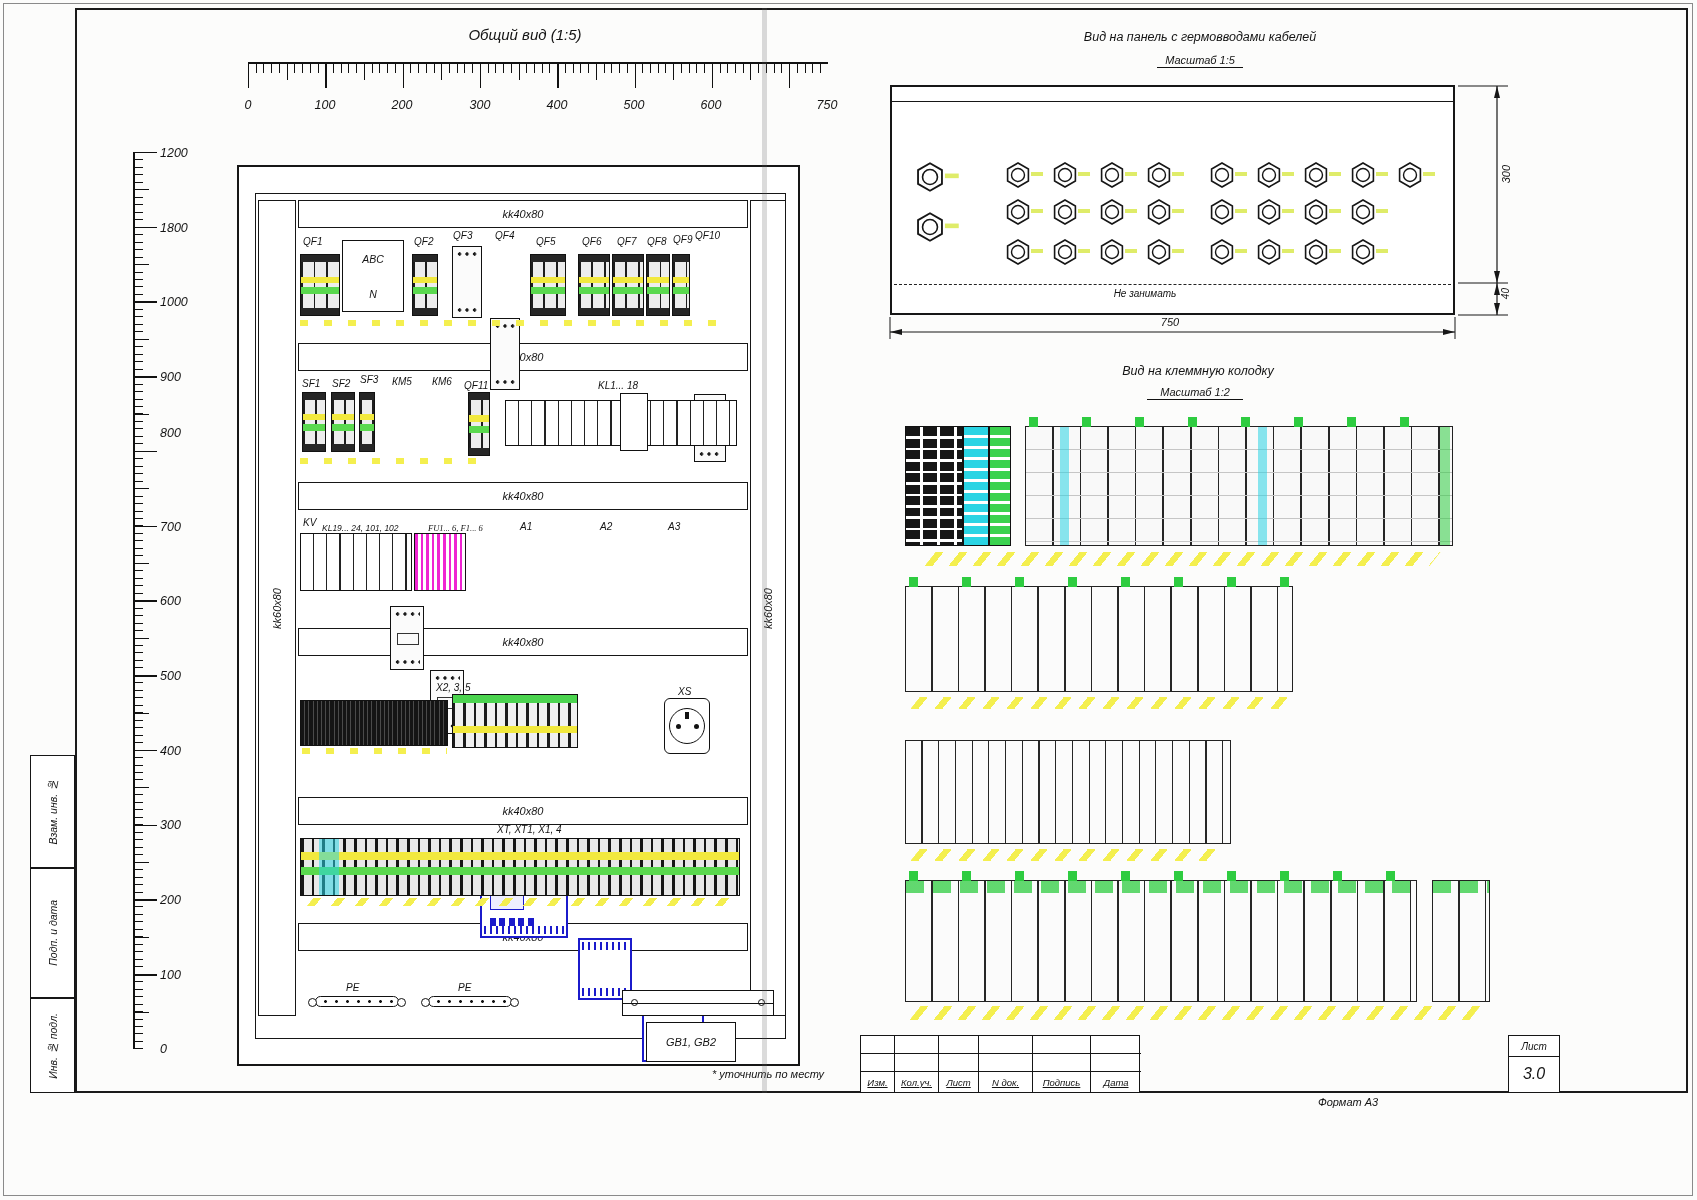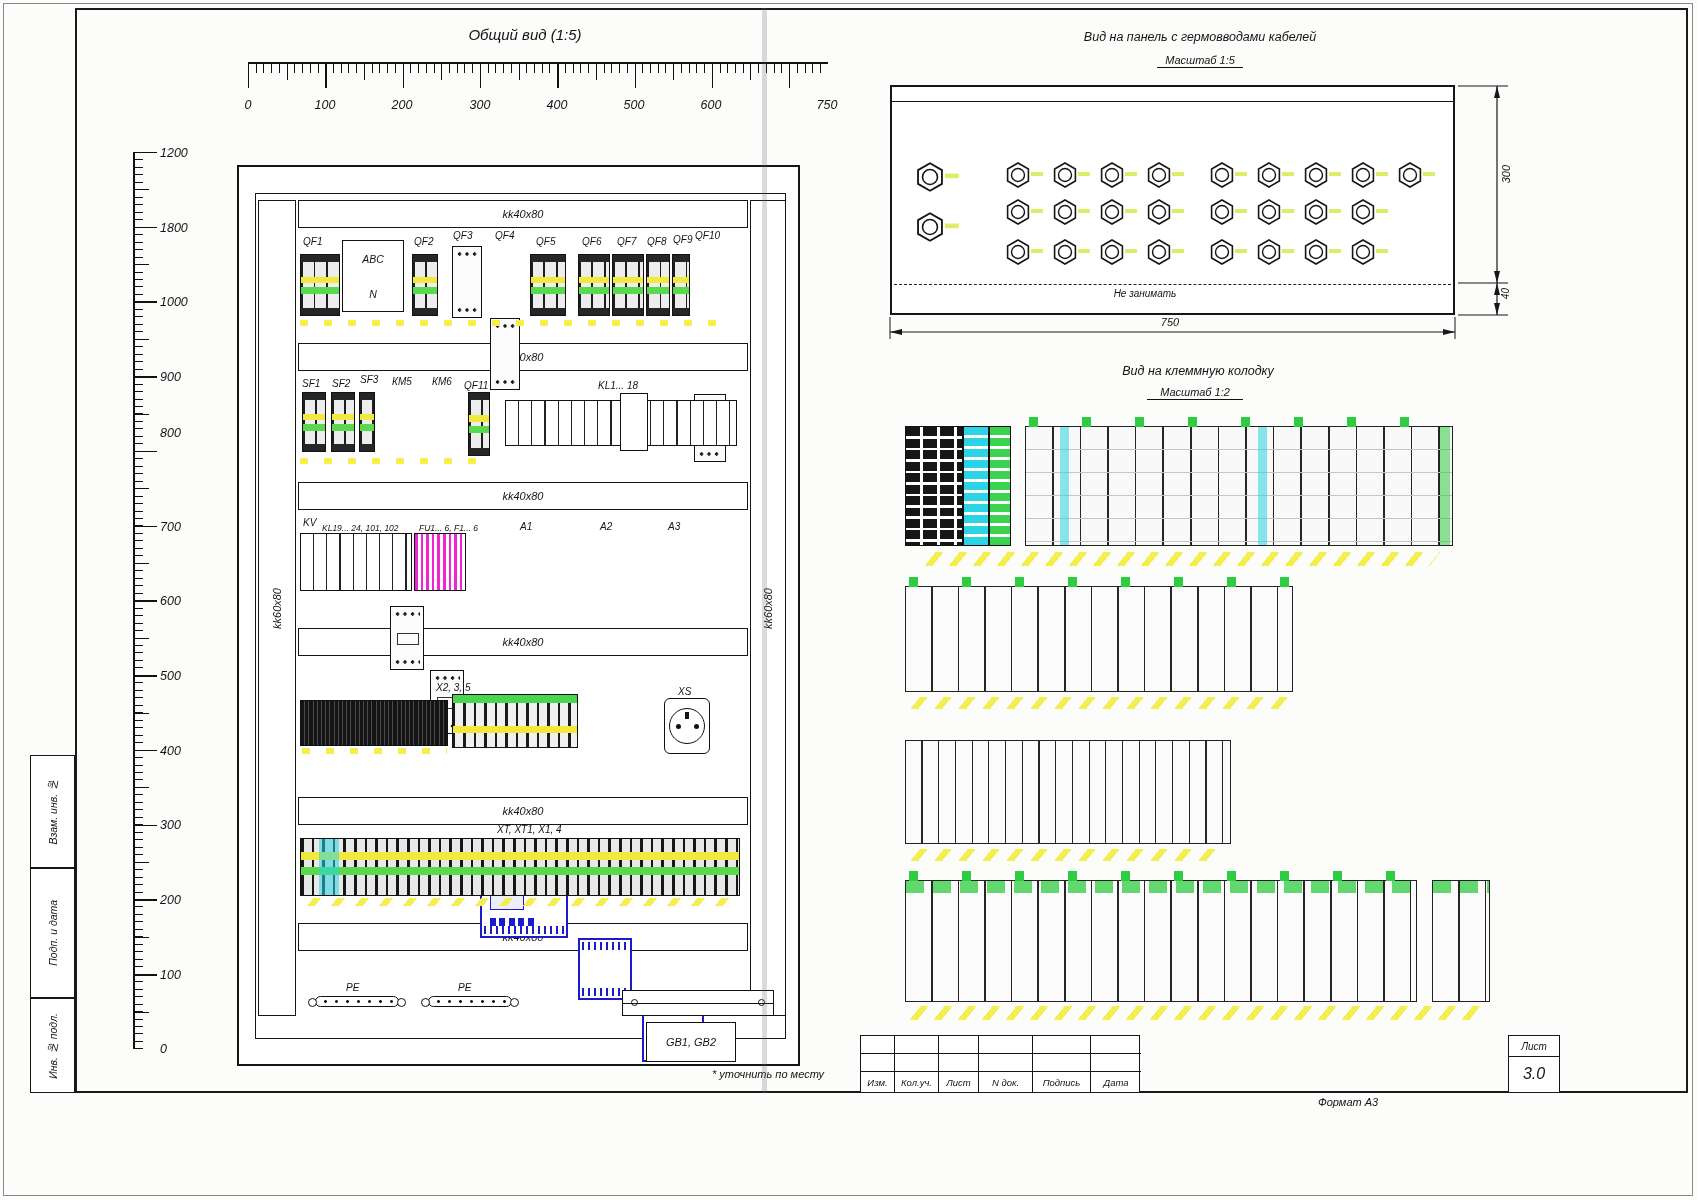--- a/index.html
+++ b/index.html
@@ -77,21 +77,21 @@
     background-size:16.7px 300px,16.7px 300px,100% 100%;
     background-position:4px 28px,4px 64px,0 0;
     background-repeat:repeat-x,repeat-x,repeat;}
   .toptabs{position:absolute;top:-10px;left:3px;right:3px;height:10px;background:repeating-linear-gradient(to right,#2ecc40 0 9px,transparent 9px 53px);}
   .greenband{position:absolute;top:0;left:0;right:0;height:12px;background:repeating-linear-gradient(to right,rgba(46,204,64,.75) 0 18px,transparent 18px 27px);}
   .cyancol{position:absolute;top:0;bottom:0;background:rgba(42,212,228,.55);}
   .greencol{position:absolute;top:0;bottom:0;background:rgba(46,204,64,.55);}
   .tbgrid{display:grid;grid-template-columns:34px 44px 40px 54px 58px 50px;grid-template-rows:18px 18px 20px;border:1.6px solid #161616;background:#fff;}
   .tbgrid div{border-right:1px solid #161616;border-bottom:1px solid #161616;display:flex;align-items:center;justify-content:center;font-size:9.5px;font-style:italic;box-sizing:border-box;}
   .tbgrid div:nth-child(6n){border-right:none;}
-  .tbgrid div:nth-child(n+13){border-bottom:none;}
+  .tbgrid div:nth-child(n+13){border-bottom:none;text-decoration:underline;}
 </style>
 </head>
 <body>
 
 <div class="sheet">
 
   <div class="abs" style="left:3px;top:3px;width:1690px;height:1193px;border:1px solid #8a8a8a;"></div>
   <div class="abs" style="left:75px;top:8px;width:1613px;height:1085px;border:2px solid #1a1a1a;"></div>
 
   <div class="abs stampcell" style="left:30px;top:755px;width:45px;height:113px;">
@@ -204,21 +204,21 @@
   <div class="abs contactor" style="left:430px;top:394px;width:34px;height:64px;">
     <div class="abs" style="left:6px;top:26px;width:22px;height:12px;border:1px solid #333;"></div>
     </div>
   <div class="abs breaker" style="left:468px;top:392px;width:22px;height:64px;"></div>
   <div class="abs relayrow" style="left:505px;top:400px;width:232px;height:46px;"></div>
   <div class="abs" style="left:620px;top:393px;width:28px;height:58px;border:1.3px solid #111;background:#fff;"></div>
   <div class="abs tagstrip" style="left:300px;top:458px;width:180px;height:6px;"></div>
 
   <span class="lbl" style="left:303px;top:517px;">KV</span>
   <span class="lbl" style="left:322px;top:524px;font-size:8.5px;">KL19... 24, 101, 102</span>
-  <span class="lbl" style="left:419px;top:524px;font-size:8.5px;">FU1... 6, F1... 6</span>
+  <span class="lbl" style="left:428px;top:524px;font-size:8.5px;font-family:Liberation Serif, serif;">FU1... 6, F1... 6</span>
   <span class="lbl" style="left:520px;top:521px;">A1</span>
   <span class="lbl" style="left:600px;top:521px;">A2</span>
   <span class="lbl" style="left:668px;top:521px;">A3</span>
 
   <div class="abs relayrow" style="left:300px;top:533px;width:112px;height:58px;"></div>
   <div class="abs fuseblock" style="left:414px;top:533px;width:52px;height:58px;"></div>
   <div class="abs amod" style="left:480px;top:536px;width:88px;height:62px;">
     <div class="bluestrip" style="top:2px;"></div>
     <div class="abs" style="left:8px;top:16px;width:34px;height:16px;border:1.3px solid #1b1bcb;background:#eef;"></div>
     <div class="abs" style="left:8px;bottom:10px;width:44px;height:8px;background:repeating-linear-gradient(90deg,#1b1bcb 0 6px,transparent 6px 9.4px);"></div>

